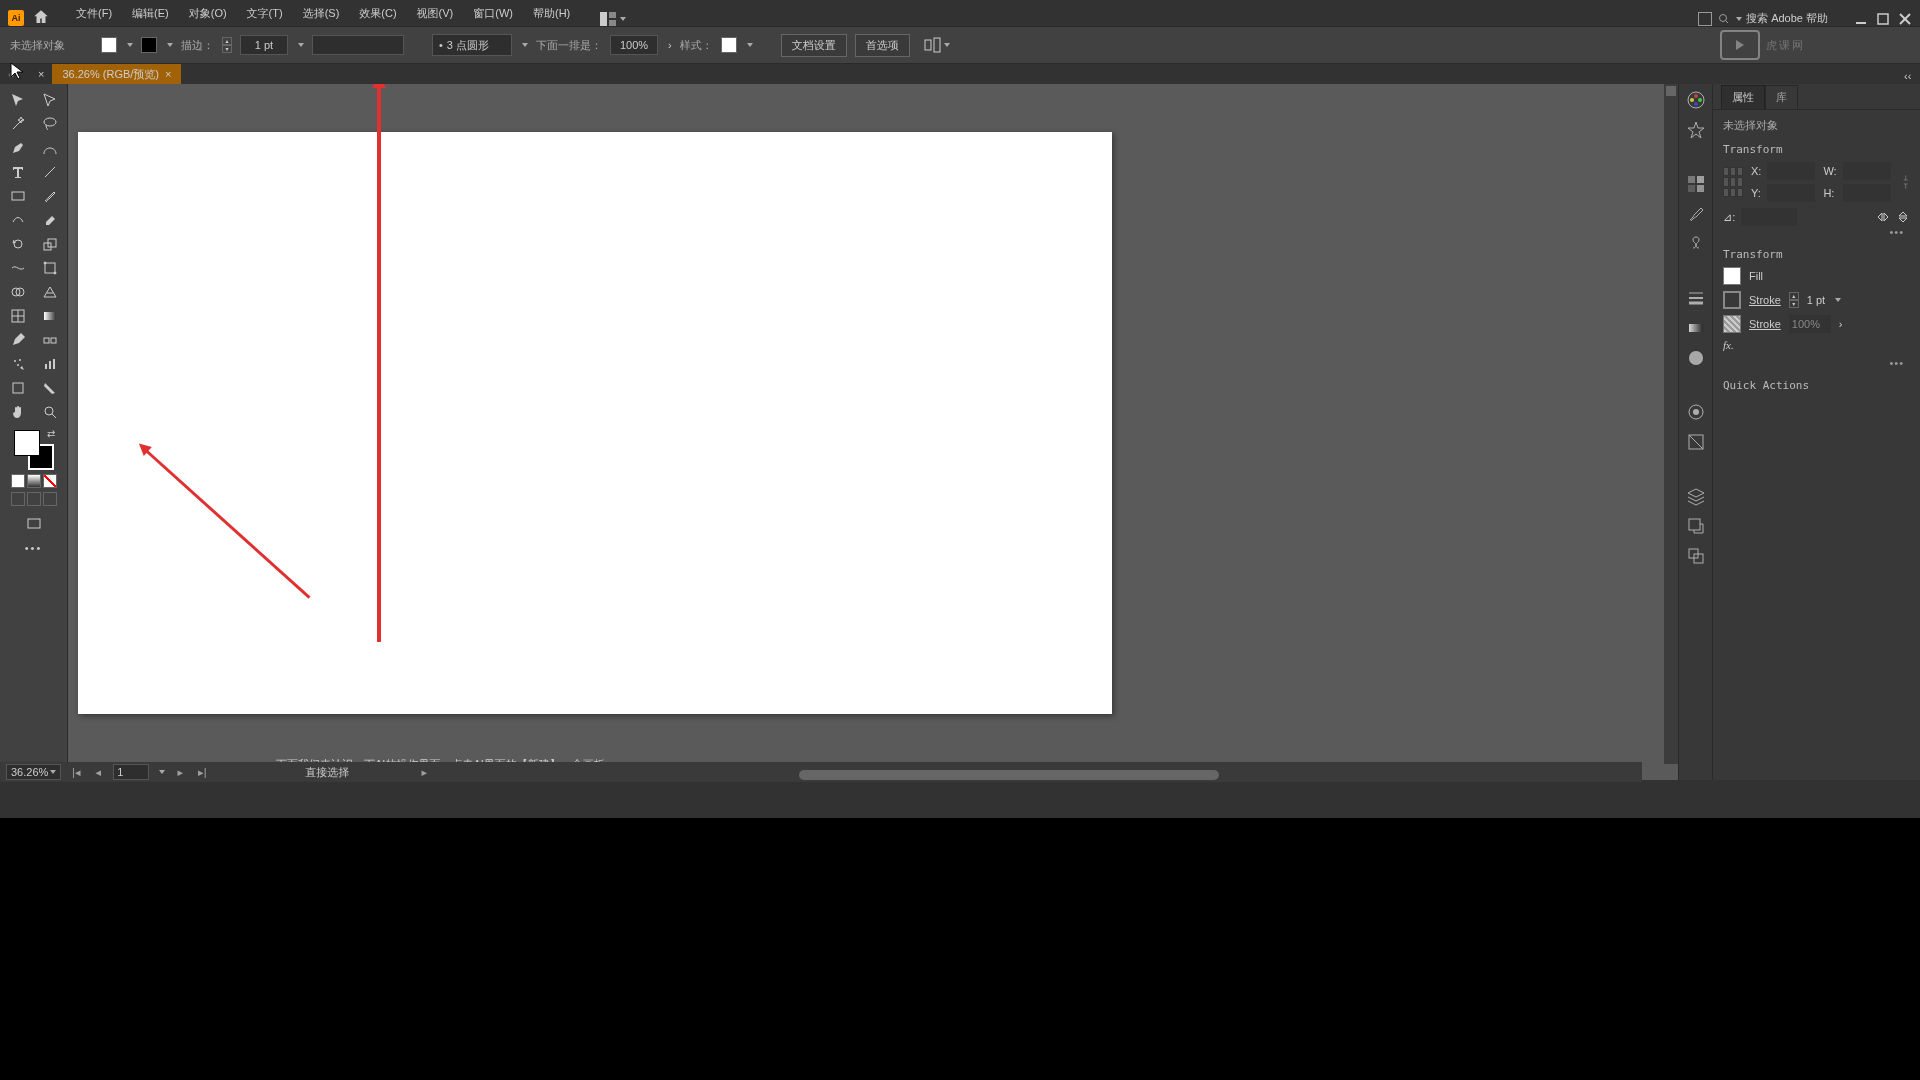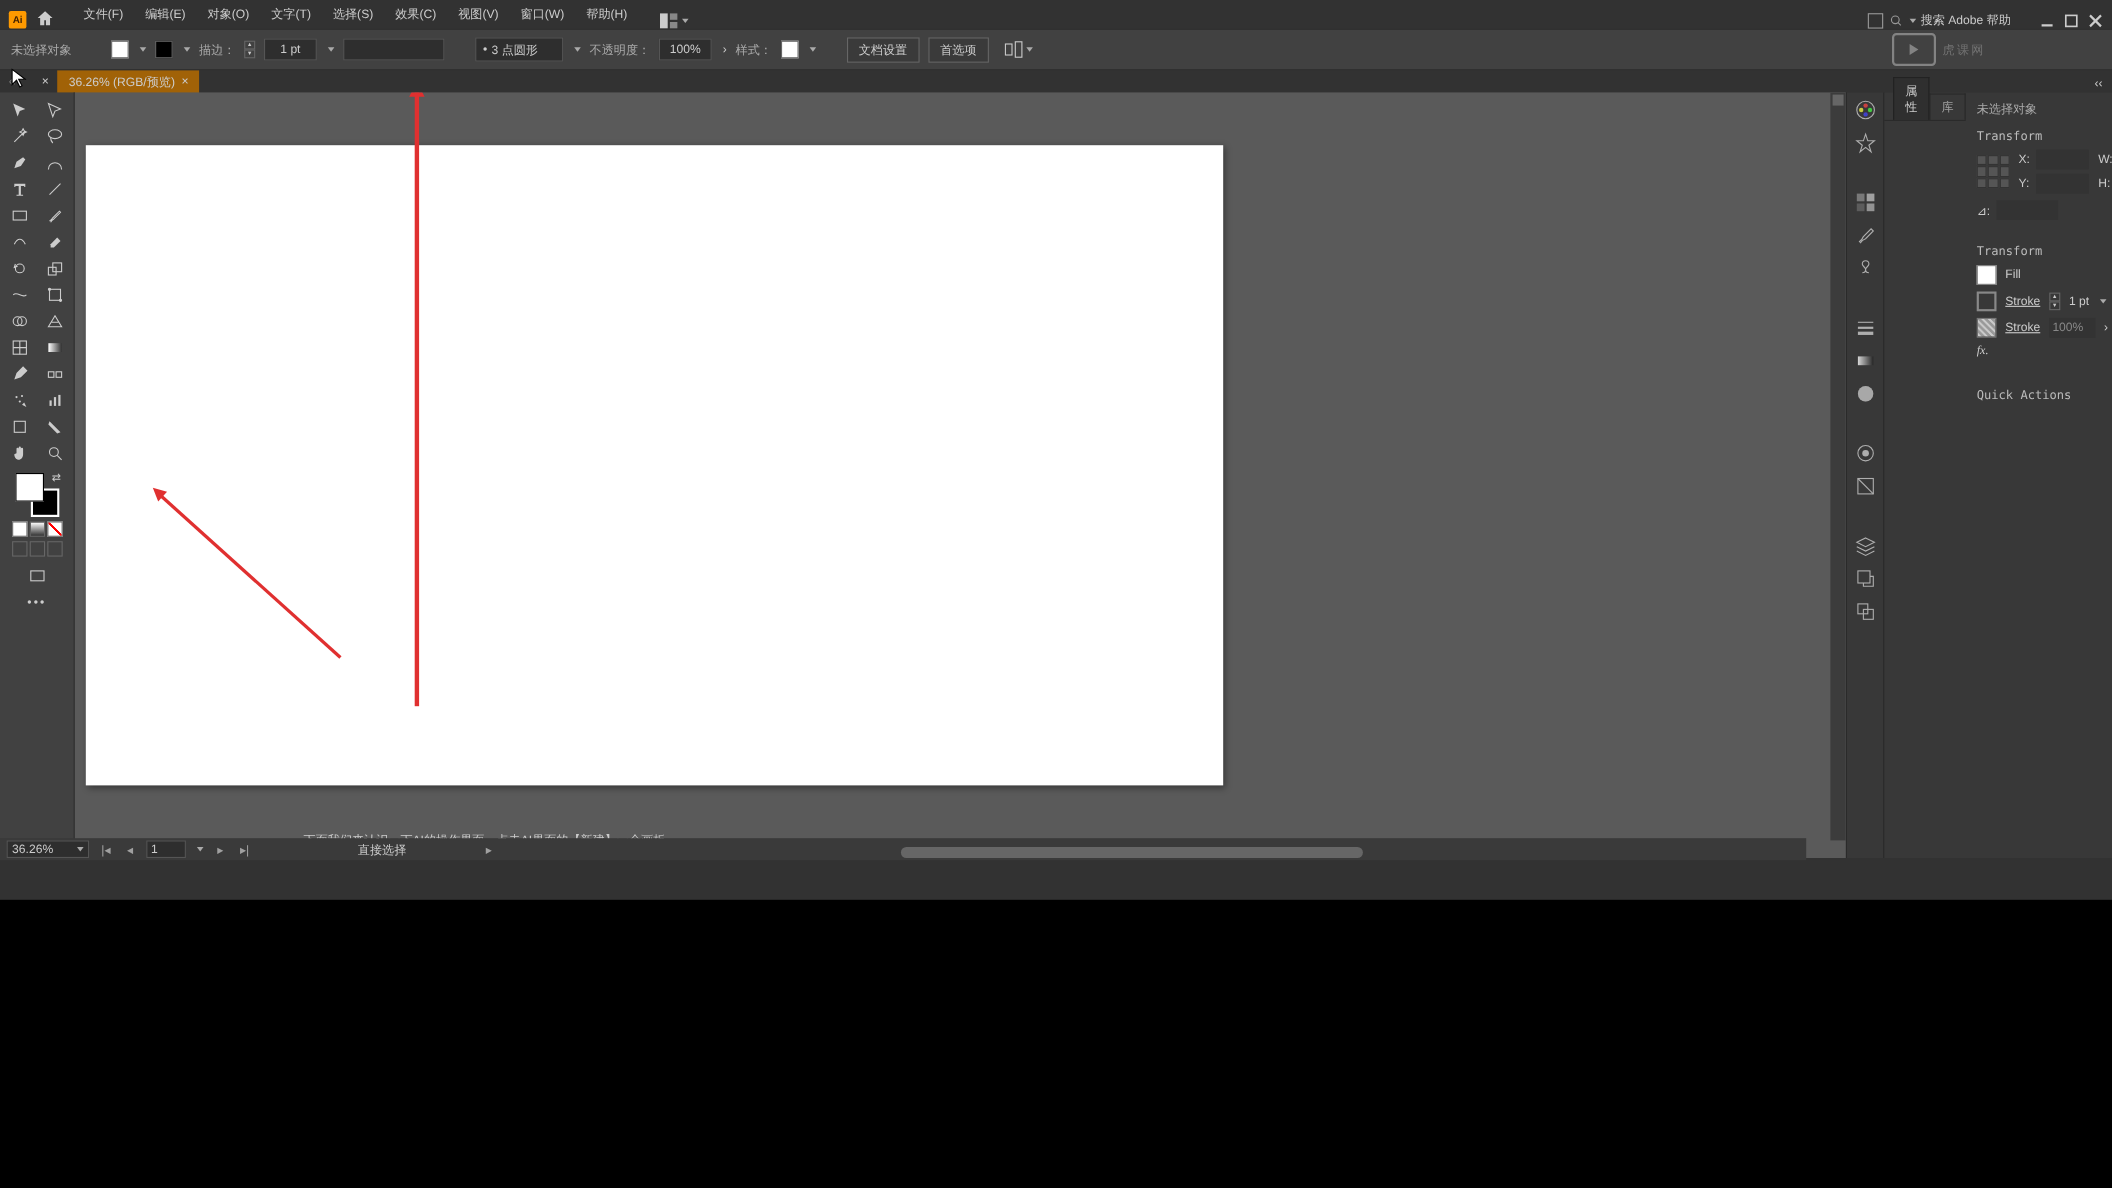--- a/index.html
+++ b/index.html
@@ -57,41 +57,41 @@
 .arrow1::before{content:'';position:absolute;top:-10px;left:-5px;border-left:7px solid transparent;border-right:7px solid transparent;border-bottom:14px solid #e03030}
 .arrow2{position:absolute;left:78px;top:365px;width:220px;height:3px;background:#e03030;transform-origin:left center;transform:rotate(42deg)}
 .arrow2::before{content:'';position:absolute;left:-10px;top:-5px;border-top:6px solid transparent;border-bottom:6px solid transparent;border-right:12px solid #e03030}
 .vscroll{position:absolute;right:0;top:0;bottom:16px;width:14px;background:#3c3c3c}
 .vthumb{position:absolute;top:2px;left:2px;right:2px;height:10px;background:#666}
 .hthumb{position:absolute;left:400px;width:420px;height:10px;top:3px;background:#666;border-radius:5px}
 
 .dock-strip{width:34px;background:#383838;border-left:1px solid #2a2a2a;display:flex;flex-direction:column;align-items:center;padding-top:6px;gap:10px}
 .dock-icon{width:20px;height:20px;cursor:pointer;opacity:.8}
 
-.panels{width:208px;background:#383838;border-left:1px solid #2a2a2a;display:flex;flex-direction:row}
+.panels{width:208px;background:#383838;border-left:1px solid #2a2a2a;display:flex;flex-direction:column}
 .panel-tabs{display:flex;height:26px;align-items:flex-end;border-bottom:1px solid #2a2a2a;padding-left:8px;gap:0}
 .ptab{padding:4px 10px;background:#2f2f2f;border:1px solid #222;border-bottom:none;cursor:pointer;font-size:11px}
 .ptab.inactive{background:#383838;opacity:.7}
 .panel-body{padding:8px 10px}
 .section-title{font-family:monospace;font-size:11px;margin:10px 0 6px;color:#bbb}
 .tf-grid{display:flex;gap:8px;align-items:center}
 .ref-point{width:30px;height:30px;display:grid;grid-template-columns:repeat(3,1fr);grid-template-rows:repeat(3,1fr);gap:1px}
 .ref-point div{background:#555;border:1px solid #333}
 .tf-fields{display:grid;grid-template-columns:auto 50px auto 50px;gap:4px 6px;align-items:center;font-family:monospace}
 .tf-input{background:#333;border:none;width:48px;height:18px;color:#888;padding:0 3px}
 .app-row{display:flex;align-items:center;gap:8px;margin:6px 0;font-family:monospace}
 .app-swatch{width:18px;height:18px;border:1px solid #777}
 .app-swatch.white{background:#fff}
 .app-swatch.stroke{background:#383838;border:2px solid #888}
 .app-swatch.op{background:linear-gradient(45deg,#999 25%,#ccc 25%,#ccc 50%,#999 50%,#999 75%,#ccc 75%);background-size:6px 6px}
 .fx{font-style:italic;font-family:serif}
 .panel-ellipsis{text-align:right;padding-right:6px;color:#999;letter-spacing:1px}
 
 .status-bar{position:absolute;left:0;right:278px;height:20px;background:#3a3a3a;display:flex;align-items:center;padding:0 6px;gap:8px;bottom:298px}
-.zoom-select{background:#2e2e2e;border:1px solid #555;padding:1px 4px;display:flex;align-items:center;gap:20px}
+.zoom-select{background:#2e2e2e;border:1px solid #555;padding:1px 4px;display:flex;align-items:center;gap:0}
 .nav-btn{width:14px;height:14px;display:flex;align-items:center;justify-content:center;cursor:pointer;opacity:.7}
 .artboard-num{background:#2e2e2e;border:1px solid #555;width:36px;height:16px;text-align:left;padding:0 3px}
 
 .cursor{position:absolute;left:10px;top:62px;z-index:100}
 </style>
 </head>
 <body>
 
 <div class="menubar">
   <div class="ai-logo">Ai</div>
@@ -154,21 +154,21 @@
     </div>
   <input class="num-input" value="1 pt" style="">
   <div class="drop-caret"></div>
   <div class="wide-input"></div>
   <div style="width:12px"></div>
   <div class="ob-select" style="width:80px">
       <span>•</span>
       <span>3 点圆形</span>
     </div>
     <div class="drop-caret"></div>
-  <span class="ob-label">不透明度：</span>
+  <span class="ob-label">下面一排是：</span>
   <input class="num-input" value="100%" style="">
   <span style="margin-left:2px">›</span>
   <span class="ob-label">样式：</span>
   <div class="swatch white"></div>
     <div class="drop-caret"></div>
   <div style="width:12px"></div>
   <div class="ob-btn">文档设置</div>
   <div class="ob-btn">首选项</div>
   <div style="display:flex;align-items:center;margin-left:6px">
     <svg width="18" height="16" viewBox="0 0 18 16" stroke="#ccc" fill="none">

